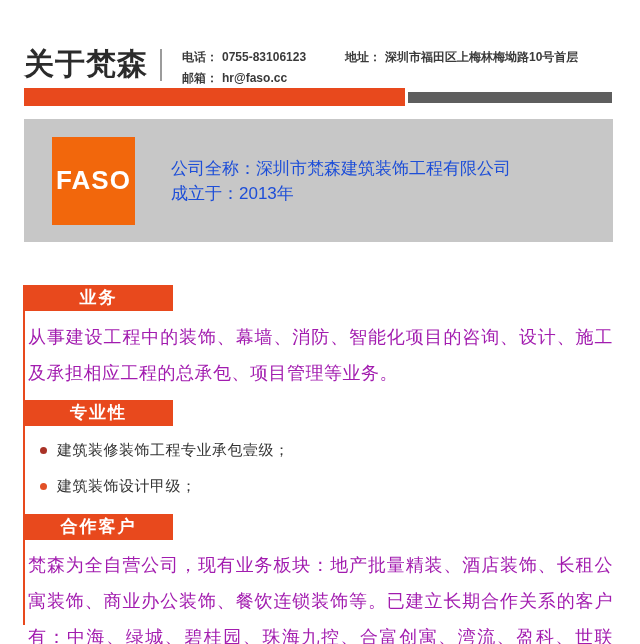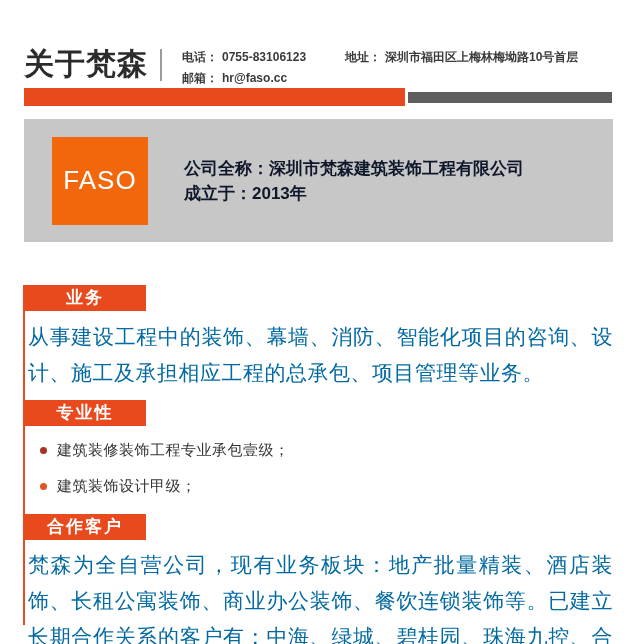--- a/index.html
+++ b/index.html
@@ -22,32 +22,32 @@
   .contact-email { margin-top:7px; white-space:nowrap; }
   .c-label { margin-right:4px; }
 
   
   .bars { position:absolute; left:24px; top:88px; display:flex; align-items:flex-end; }
   .bar-orange { width:381px; height:18px; background:#E8491D; }
   .bar-dark { width:204px; height:11px; background:#5E5E5E; margin-left:3px; margin-bottom:3px; }
 
   
   .company-card { position:absolute; left:24px; top:119px; width:589px; height:123px; background:#C7C7C7; display:flex; align-items:center; }
-  .logo { width:96px; height:88px; margin-left:28px; background:#F2670C; color:#ffffff; display:flex; align-items:center; justify-content:center; font-size:26px; font-weight:normal; letter-spacing:1px; flex:0 0 auto; }
-  .card-info { margin-left:36px; font-size:17px; color:#0f172a; font-weight:bold; }
+  .logo { width:83px; height:88px; margin-left:28px; background:#F2670C; color:#ffffff; display:flex; align-items:center; justify-content:center; font-size:26px; font-weight:bold; letter-spacing:1px; flex:0 0 auto; }
+  .card-info { margin-left:36px; font-size:17px; color:#1d4ed8; font-weight:normal; }
   .card-line { white-space:nowrap; }
   .card-line + .card-line { margin-top:2px; }
 
   
   .v-line { position:absolute; left:23px; top:285px; width:2px; height:340px; background:#E8491D; }
-  .section-tab { position:absolute; left:24px; width:122px; height:26px; background:#E8491D; color:#ffffff; font-size:17px; font-weight:bold; text-align:center; line-height:26px; letter-spacing:2px; }
+  .section-tab { position:absolute; left:24px; width:149px; height:26px; background:#E8491D; color:#ffffff; font-size:17px; font-weight:bold; text-align:center; line-height:26px; letter-spacing:2px; }
   .tab-1 { top:285px; }
   .tab-2 { top:393px;margin-top:7px; }
   .tab-3 { top:514px; }
-  .section-body { position:absolute; left:28px; width:585px; font-size:21px; color:#0369a1; line-height:36px; text-align:justify; letter-spacing:0.5px; }
+  .section-body { position:absolute; left:28px; width:585px; font-size:18px; color:#a21caf; line-height:36px; text-align:justify; letter-spacing:0.5px; }
   .body-1 { top:319px; }
   .body-3 { top:547px; }
   .bullet-list { position:absolute; left:40px; top:440px; }
   .bullet-row { display:flex; align-items:center; height:20px; margin-bottom:16px; }
   .bullet-dot { width:7px; height:7px; border-radius:50%; flex:0 0 auto; margin-right:10px; }
   .dot-1 { background:#A93226; }
   .dot-2 { background:#E25026; }
   .bullet-text { font-size:15px; color:#333333; letter-spacing:0.5px; white-space:nowrap; }
 </style>
 </head>

